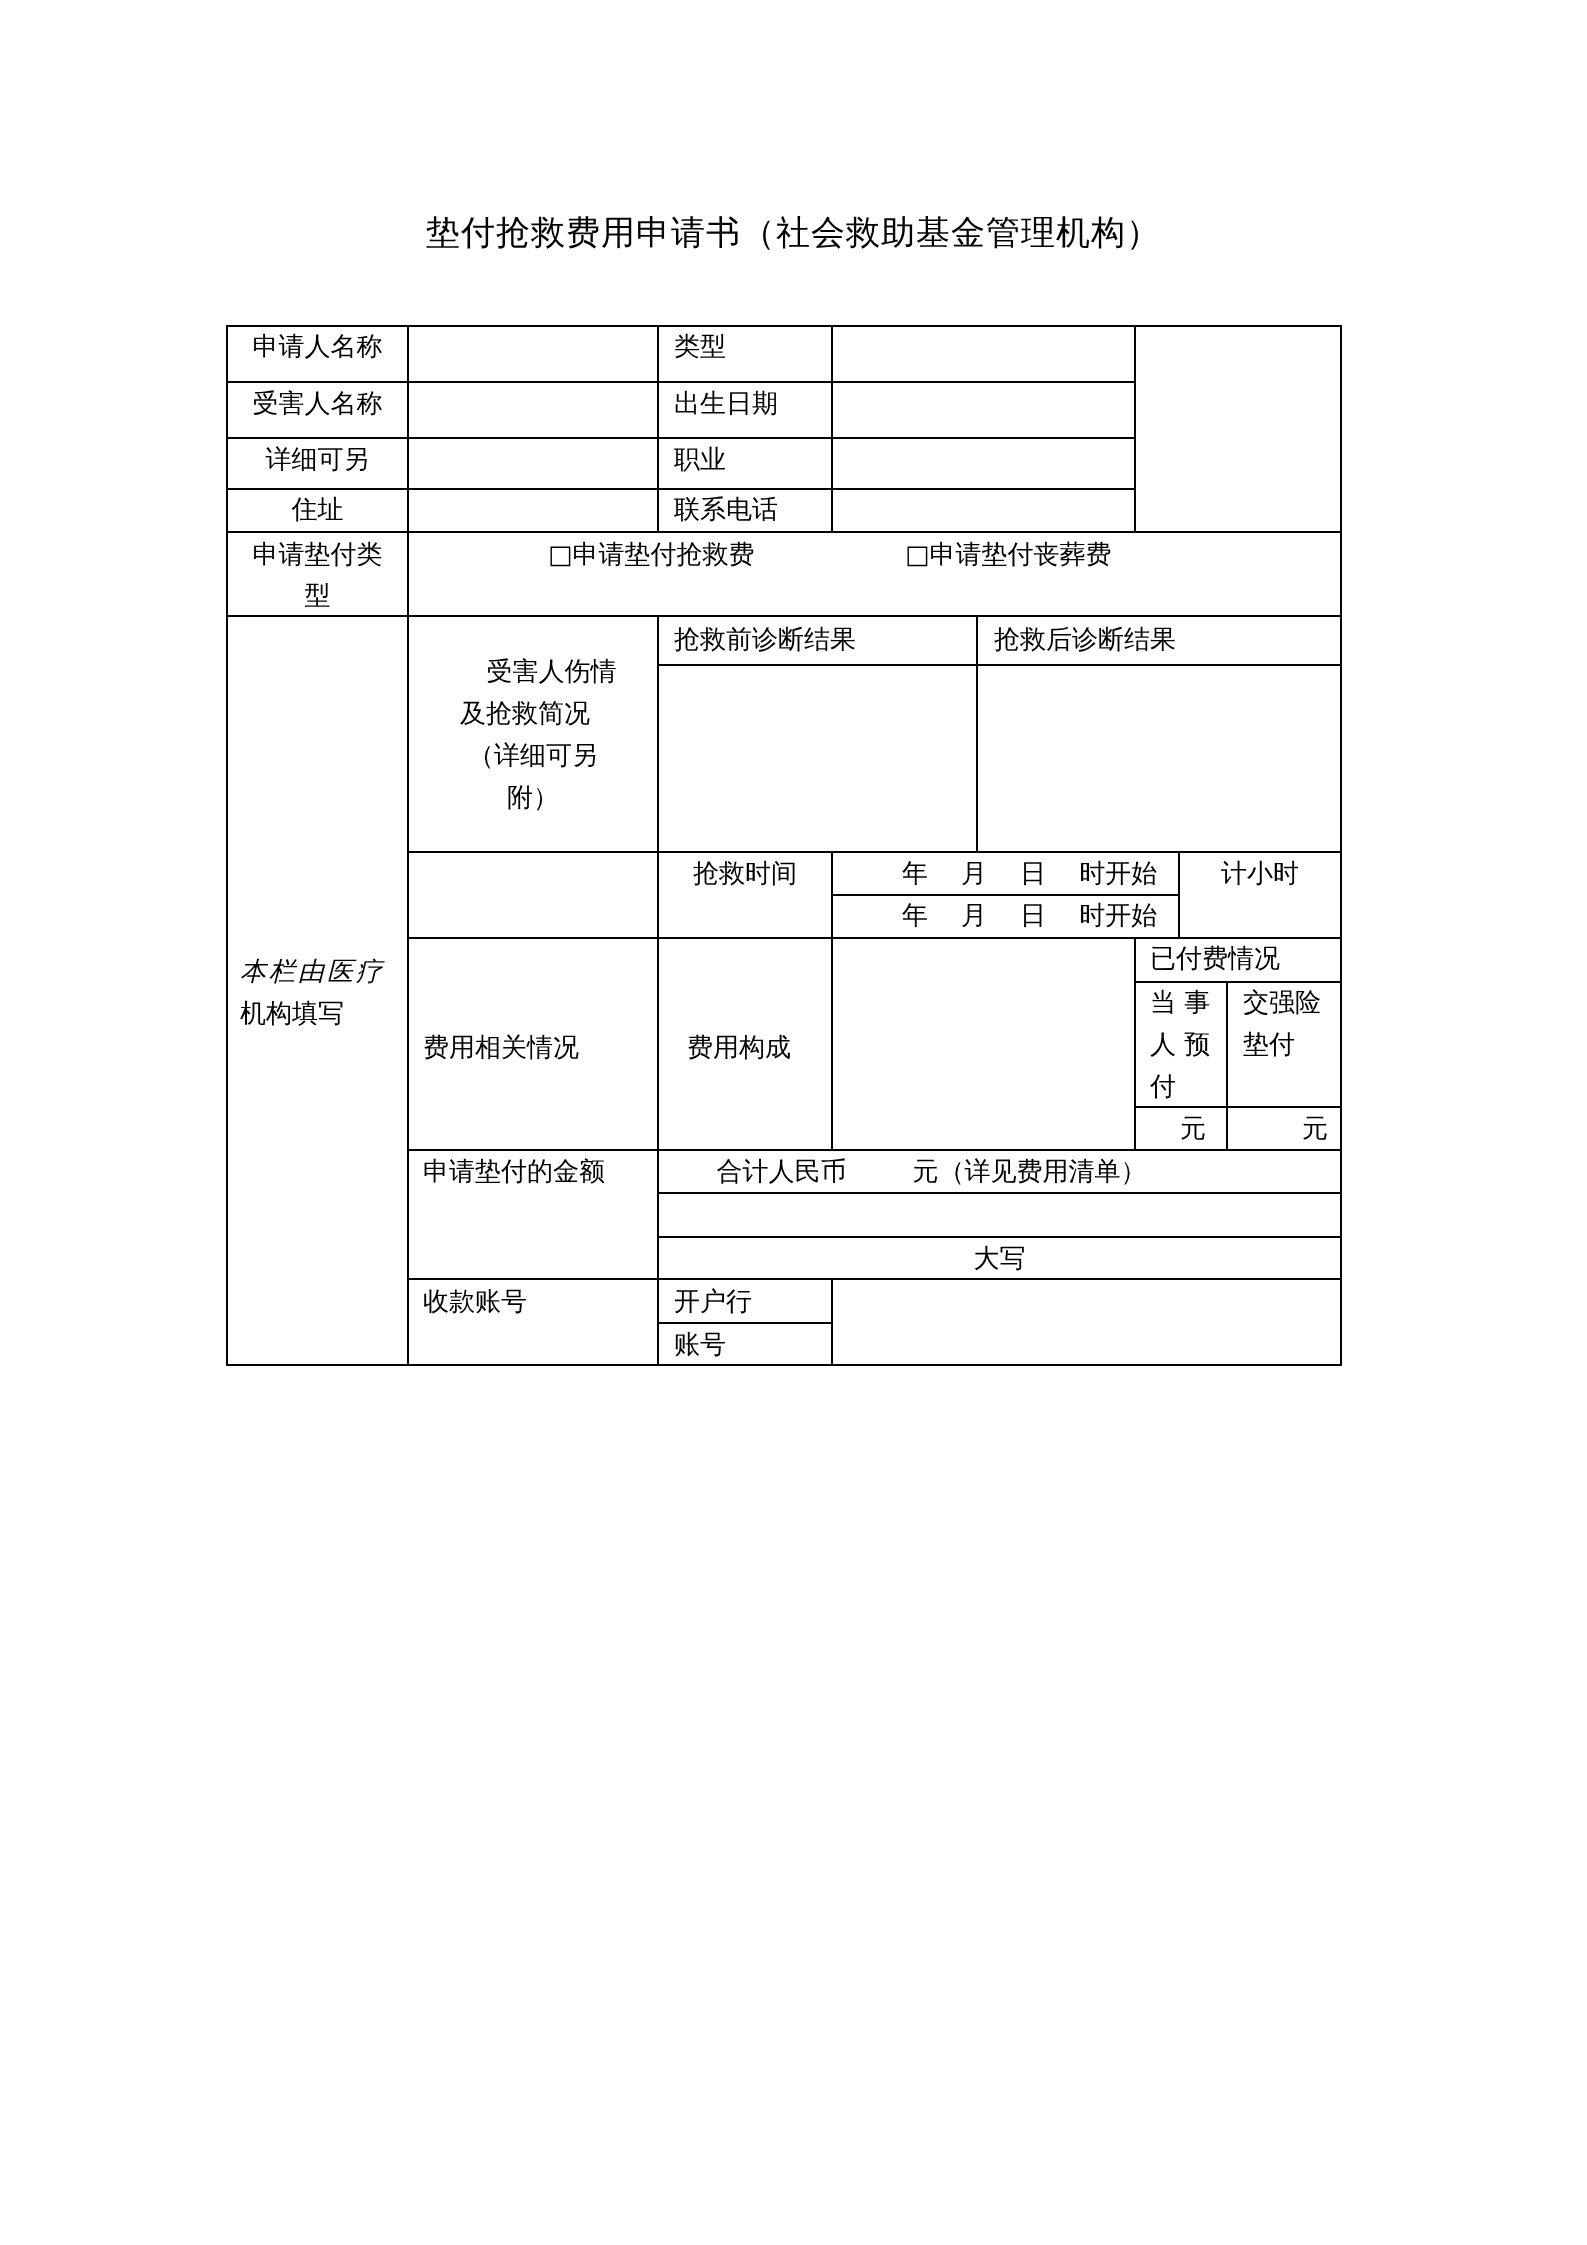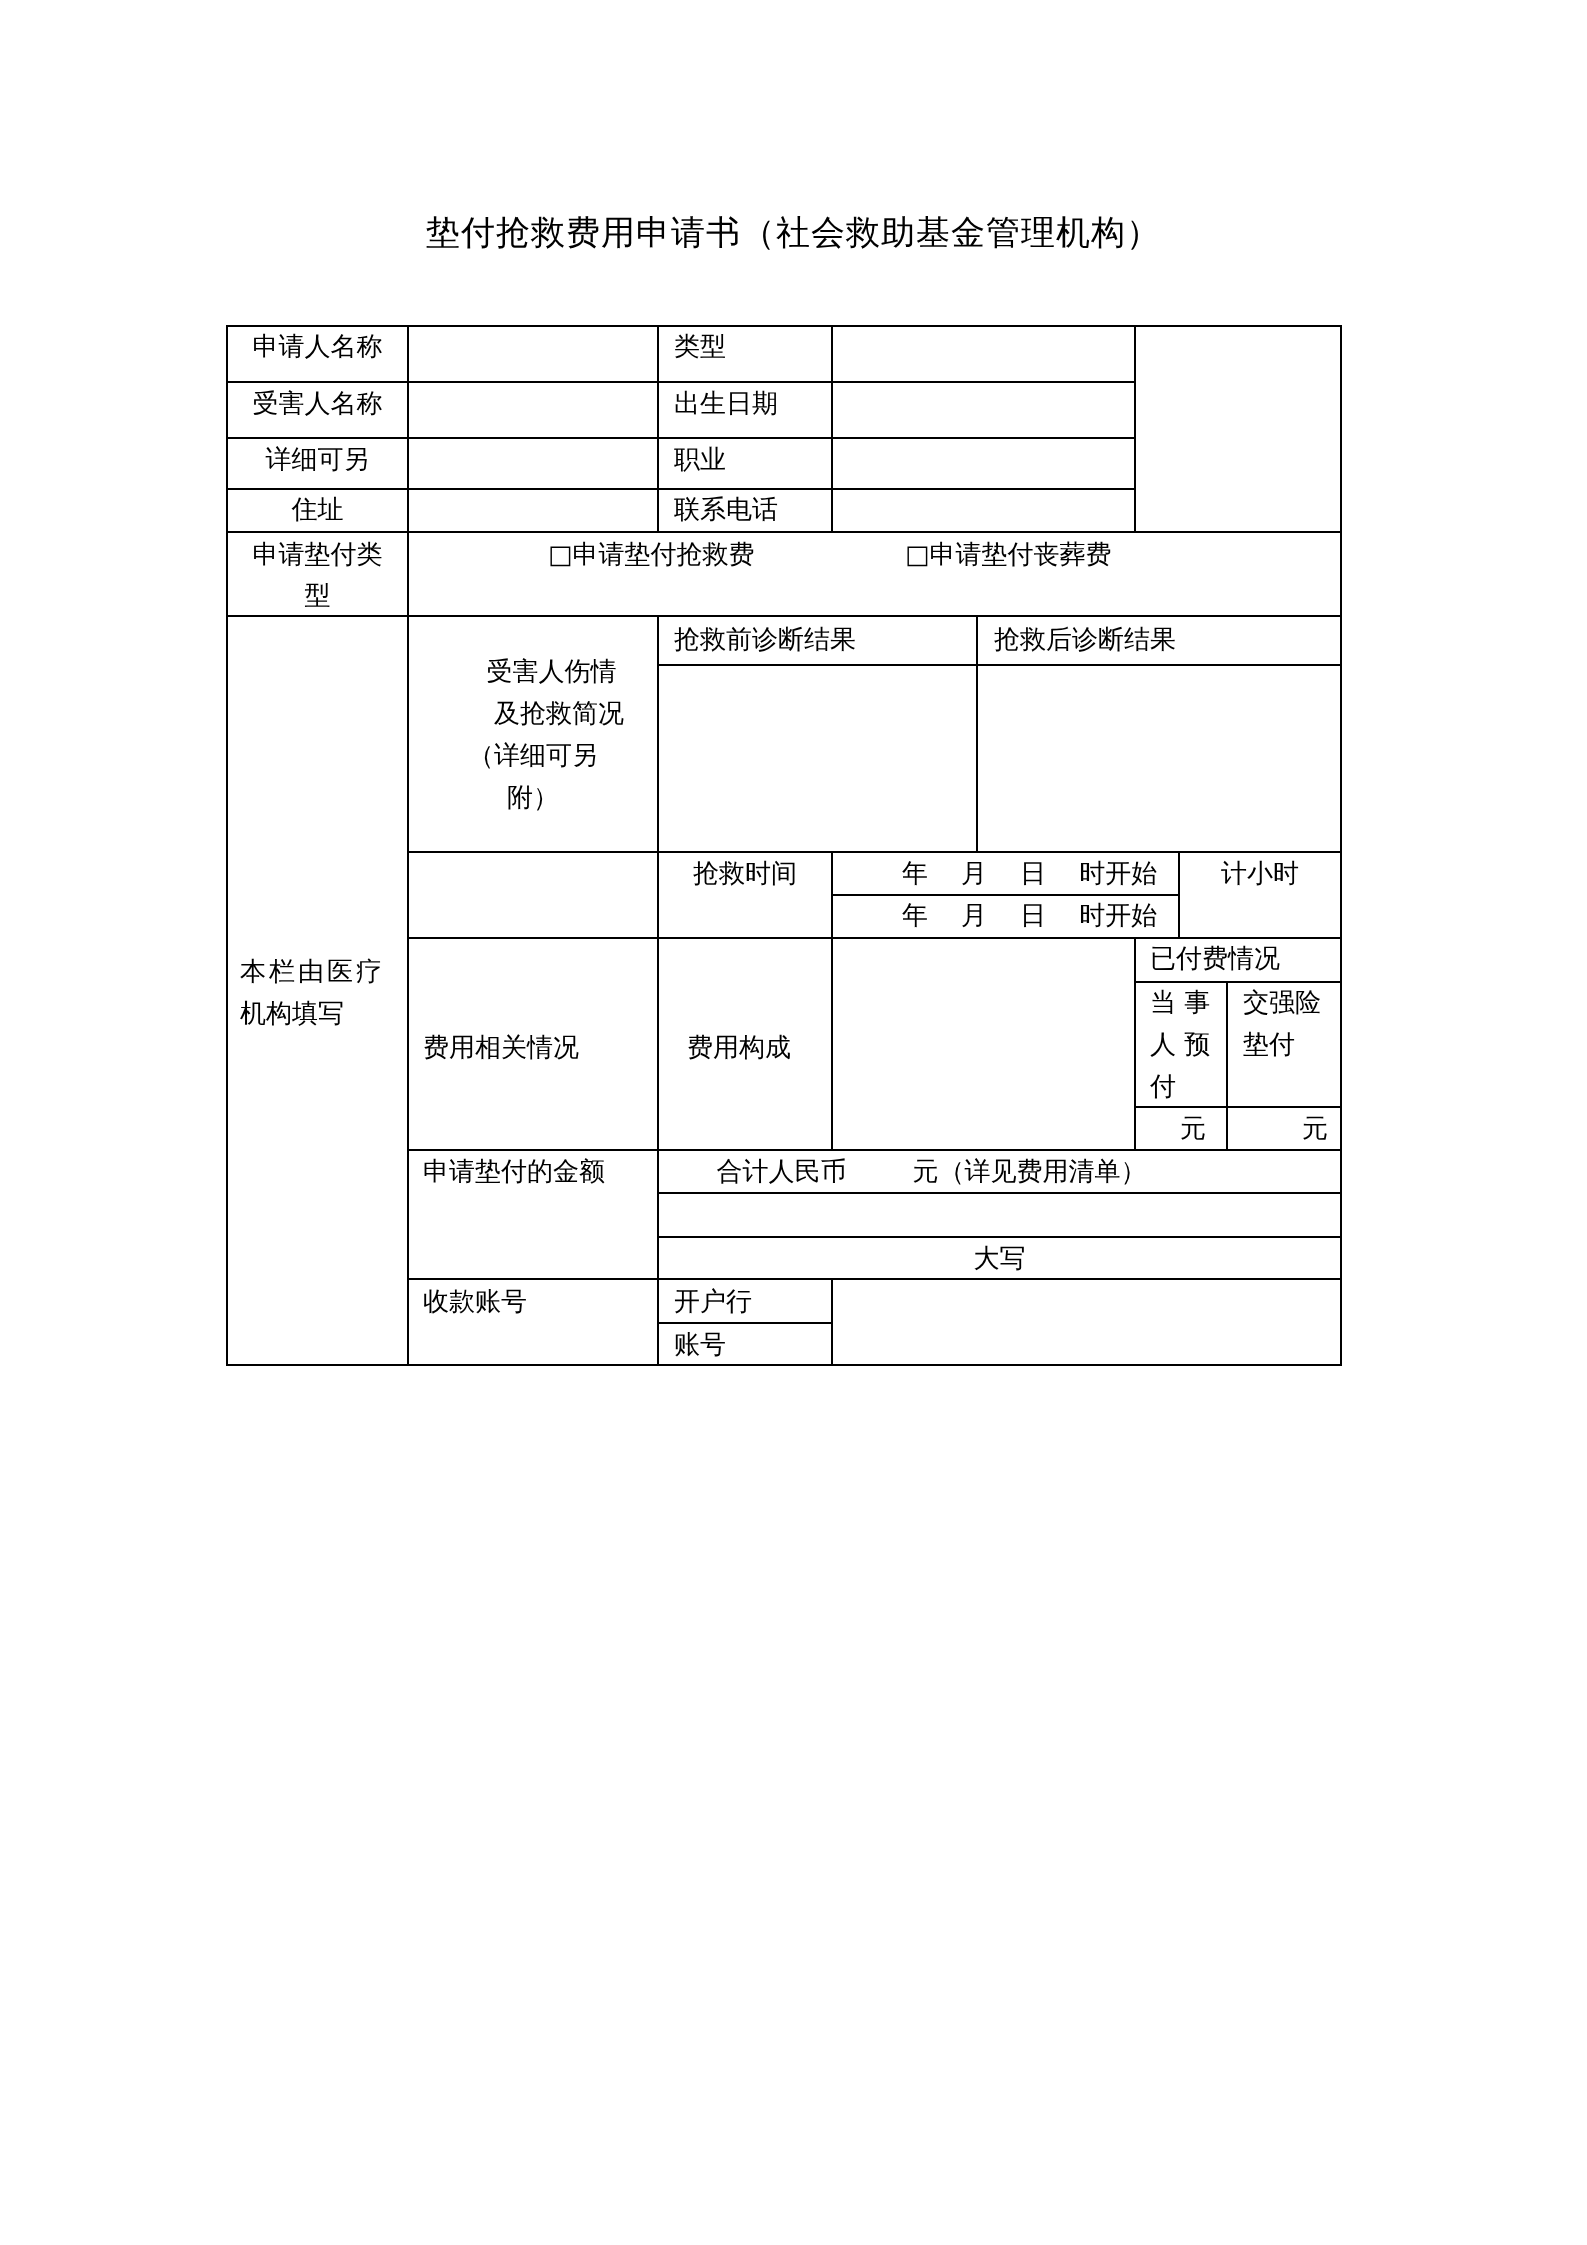--- a/index.html
+++ b/index.html
@@ -73,25 +73,25 @@
 <div class="t c" style="left:228px;top:488px;width:179px;">住址</div>
 <div class="cell" style="left:409px;top:490px;width:248px;height:41px;"></div>
 <div class="t" style="left:674px;top:488px;">联系电话</div>
 <div class="cell" style="left:833px;top:490px;width:301px;height:41px;"></div>
 
 <div class="t c" style="left:228px;top:533px;width:179px;">申请垫付类</div>
 <div class="t c" style="left:228px;top:574px;width:179px;">型</div>
 <div class="t" style="left:548px;top:533px;">□申请垫付抢救费</div>
 <div class="t" style="left:905px;top:533px;">□申请垫付丧葬费</div>
 
-<div class="t" style="left:240px;top:950px;letter-spacing:3px;">本栏由医疗</div>
+<div class="t" style="left:240px;top:950px;letter-spacing:3px;font-style:italic;">本栏由医疗</div>
 <div class="t" style="left:240px;top:992px;">机构填写</div>
 
 <div class="t c" style="left:409px;top:650px;width:285px;">受害人伤情</div>
-<div class="t c" style="left:427px;top:692px;width:264px;">及抢救简况</div>
+<div class="t c" style="left:393px;top:692px;width:264px;">及抢救简况</div>
 <div class="t c" style="left:409px;top:734px;width:248px;">（详细可另</div>
 <div class="t c" style="left:409px;top:776px;width:248px;">附）</div>
 
 <div class="t" style="left:674px;top:618px;">抢救前诊断结果</div>
 <div class="t" style="left:994px;top:618px;">抢救后诊断结果</div>
 <div class="cell" style="left:659px;top:666px;width:317px;height:185px;"></div>
 <div class="cell" style="left:978px;top:666px;width:362px;height:185px;"></div>
 
 <div class="cell" style="left:409px;top:853px;width:248px;height:84px;"></div>
 <div class="t c" style="left:659px;top:852px;width:172px;">抢救时间</div>

